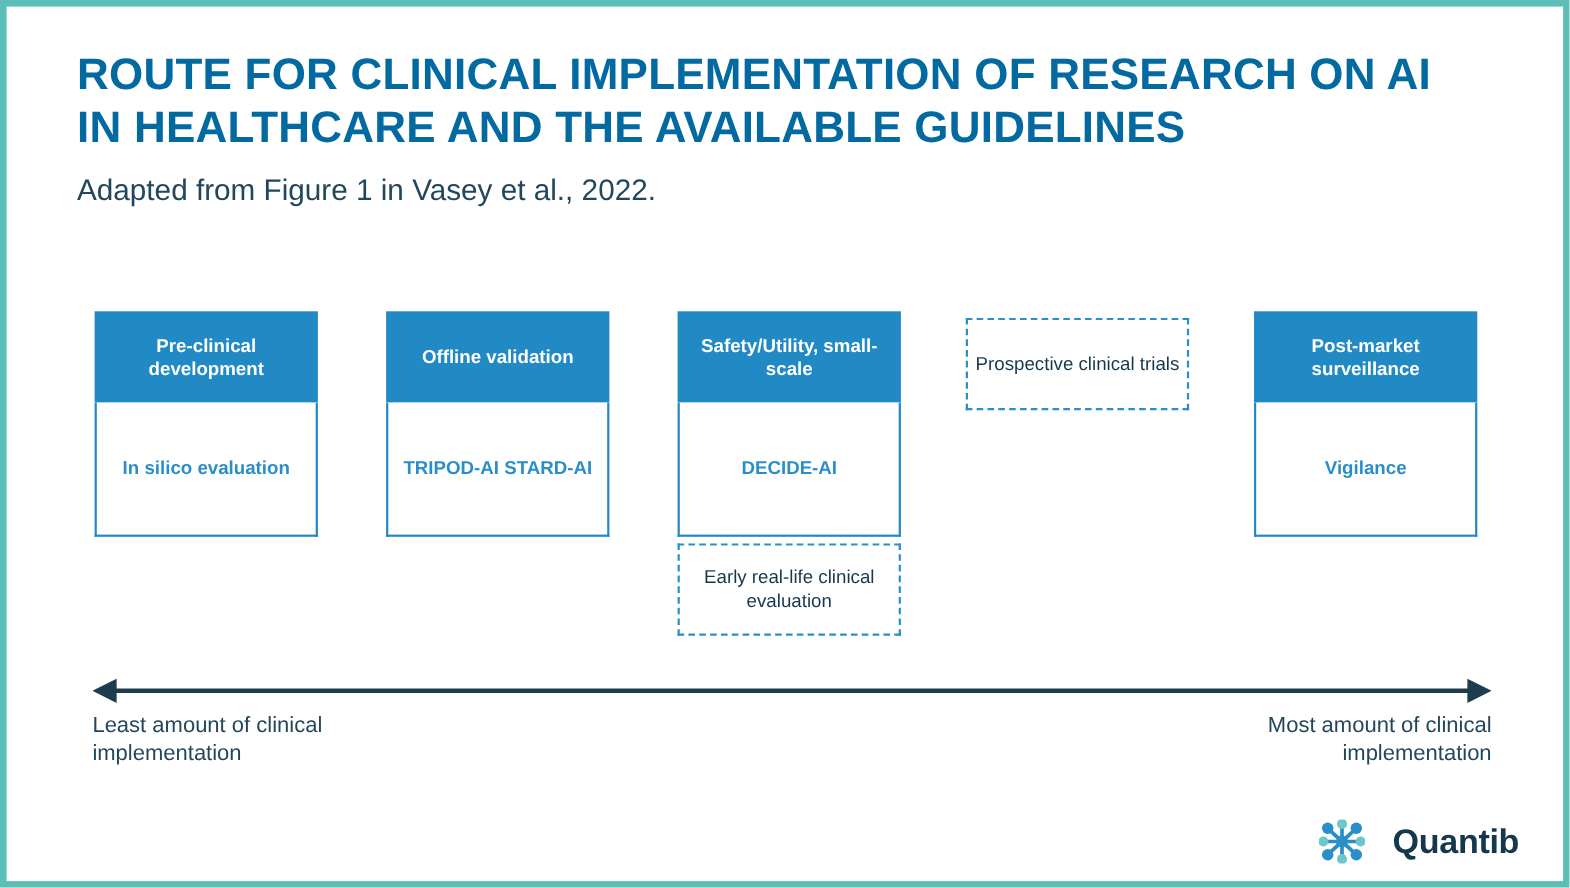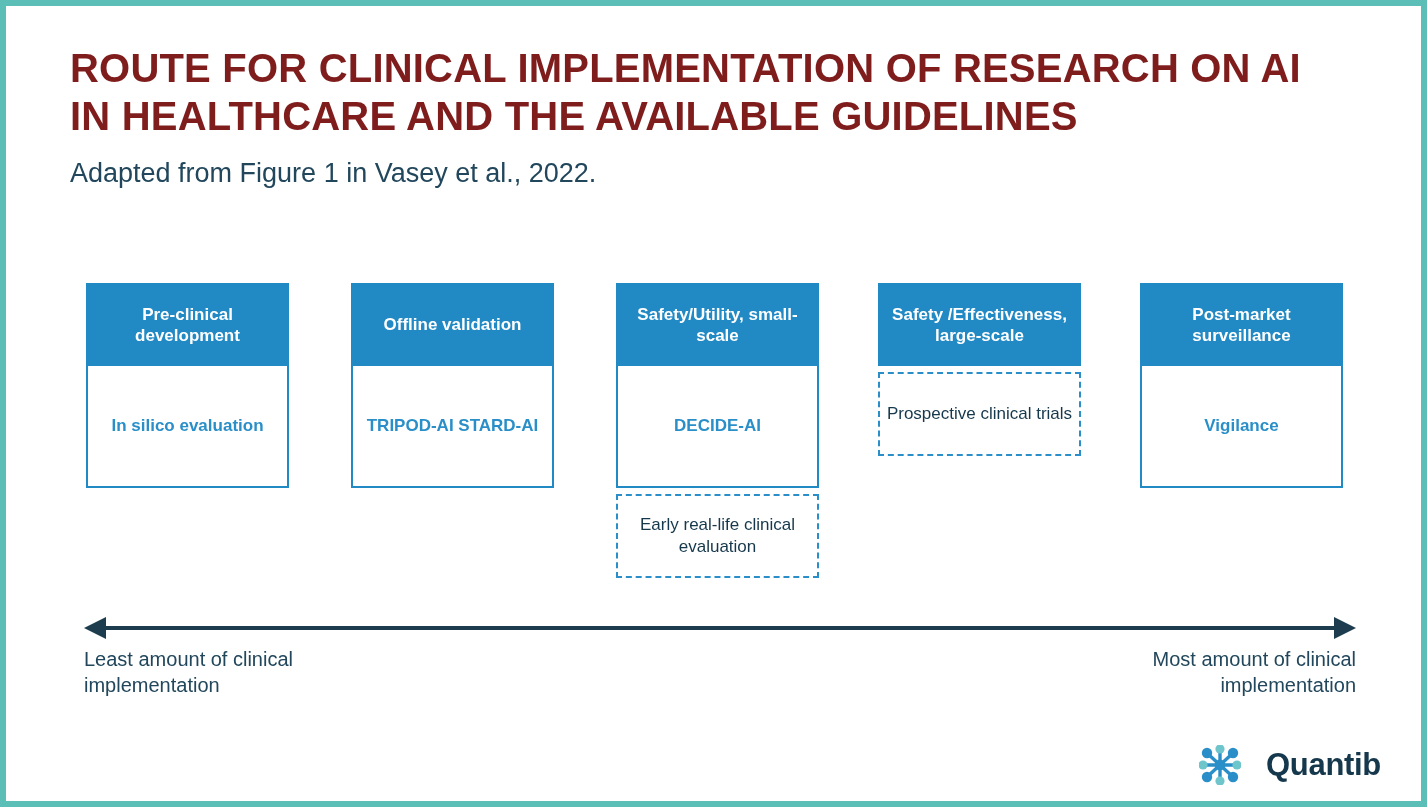--- a/index.html
+++ b/index.html
@@ -23,21 +23,21 @@
   
   #title {
     position: absolute;
     left: 64px;
     top: 38px;
     width: 1260px;
     font-size: 40px;
     font-weight: bold;
     line-height: 48px;
     letter-spacing: 0.2px;
-    color: #7f1d1d;
+    color: #0369a1;
     text-transform: uppercase;
   }
   #subtitle {
     position: absolute;
     left: 64px;
     top: 150px;
     width: 1000px;
     font-size: 27px;
     font-weight: normal;
     line-height: 34px;
@@ -172,21 +172,20 @@
 
     </div>
 
     <div class="stage col-2">
       <div class="stage-head h2">Safety/Utility, small-scale</div>
       <div class="stage-body body-std">DECIDE-AI</div>
       <div class="stage-extra extra-h">Early real-life clinical evaluation</div>
     </div>
 
     <div class="stage col-3">
-      <div class="stage-head h3">Safety /Effectiveness, large-scale</div>
       <div class="stage-extra extra-h">Prospective clinical trials</div>
     </div>
 
     <div class="stage col-4">
       <div class="stage-head h2">Post-market surveillance</div>
       <div class="stage-body body-std">Vigilance</div>
 
     </div>
 
   </div>

